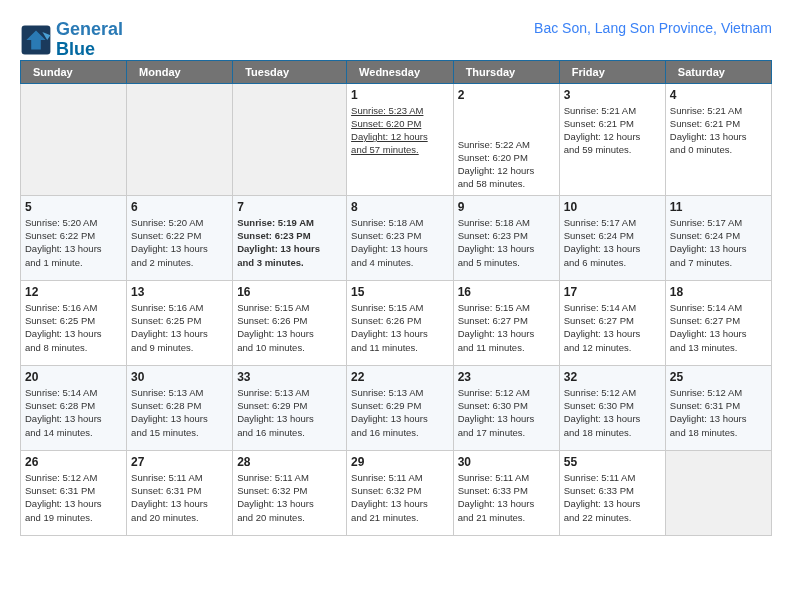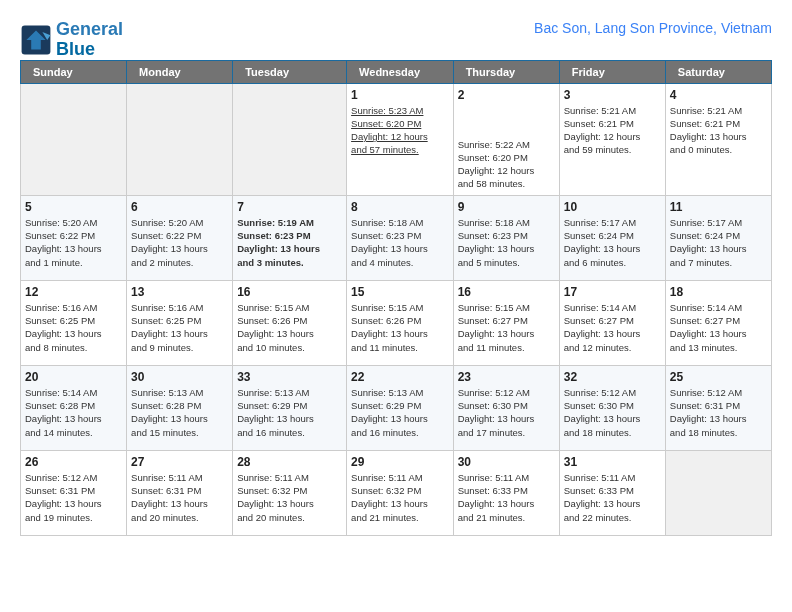--- a/index.html
+++ b/index.html
@@ -335,21 +335,21 @@
 and 21 minutes.</div>
         </td>
         <td>
           <span class="day-num">30</span>
           <div class="day-info" style="white-space: pre-line;">Sunrise: 5:11 AM
 Sunset: 6:33 PM
 Daylight: 13 hours
 and 21 minutes.</div>
         </td>
         <td>
-          <span class="day-num">31</span>
+          <span class="day-num">55</span>
           <div class="day-info" style="white-space: pre-line;">Sunrise: 5:11 AM
 Sunset: 6:33 PM
 Daylight: 13 hours
 and 22 minutes.</div>
         </td>
         <td class="empty-cell"></td>
       </tr>
     </tbody>
 </table>
 

